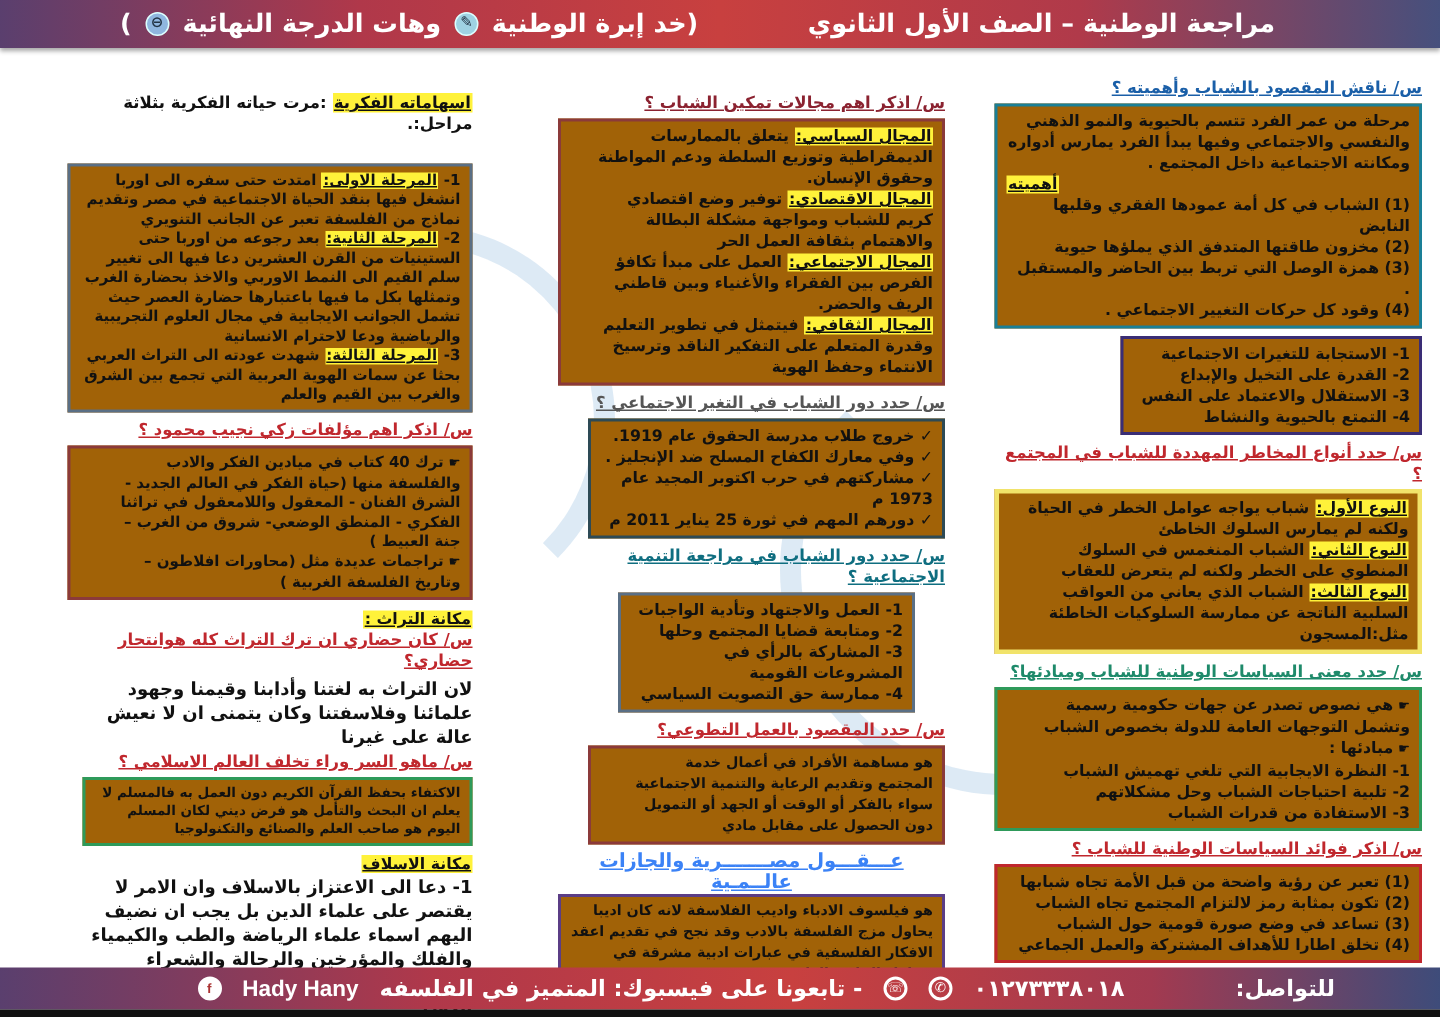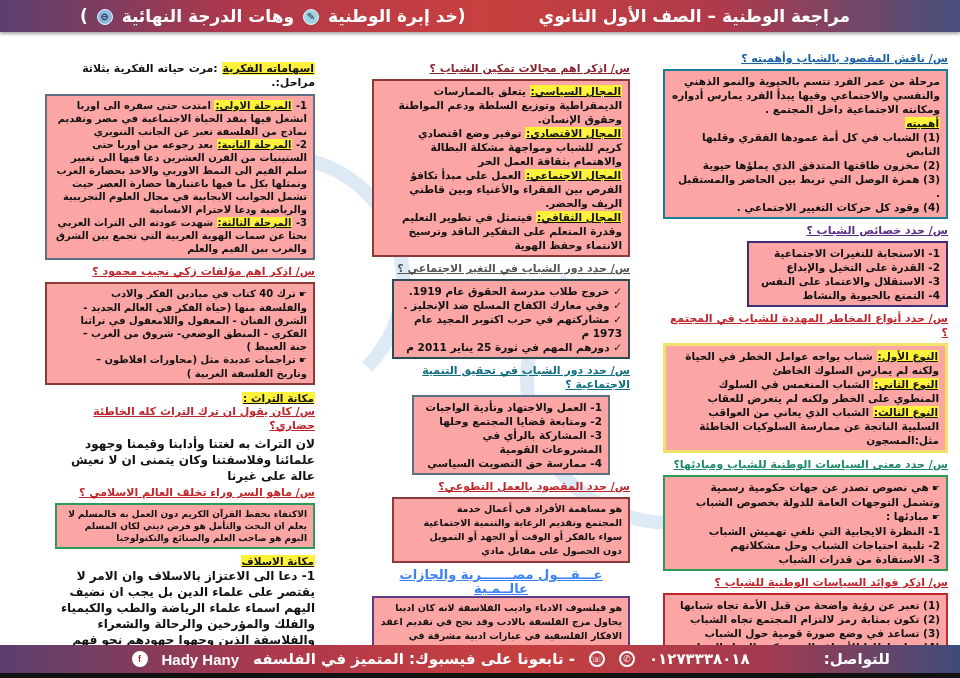--- a/index.html
+++ b/index.html
@@ -46,21 +46,21 @@
   }
   .q.blue { color: #1a5fa8; }
   .q.purple { color: #5b2e86; }
   .q.red { color: #c0272d; }
   .q.green { color: #1e8a6a; }
   .q.gold { color: #d08a2a; }
   .q.maroon { color: #8b2230; }
   .q.gray { color: #555; }
   .q.teal { color: #0f6e80; }
 
-  .box { border: 2px solid #333; padding: 3px 6px; margin-bottom: 5px; background: #fca5a5; }
+  .box { border: 2px solid #333; padding: 3px 6px; margin-bottom: 5px; background: #a16207; }
   .box.teal { border-color: #1a7f96; }
   .box.navy { border-color: #3a2d75; }
   .box.yellow { border-color: #f1e36a; border-width: 3px; }
   .box.green { border-color: #2e9a5a; }
   .box.red { border-color: #c0272d; }
   .box.maroon { border-color: #8b3a3a; padding-left: 24px; }
   .box.dark { border-color: #2d4a55; }
   .box.slate { border-color: #5a6f85; }
   .box.purple { border-color: #5b3d86; }
 
@@ -88,28 +88,27 @@
     <span>وهات الدرجة النهائية</span>
     <span class="icon-badge blue">⊖</span>
     <span>)</span>
   </span>
 </div>
 
 <div class="col" style="left:663px; top:52px; width:285px;">
   <div class="q blue">س/ ناقش المقصود بالشباب وأهميته ؟</div>
   <div class="box teal">
     <span class="line">مرحلة من عمر الفرد تتسم بالحيوية والنمو الذهني والنفسي والاجتماعي وفيها يبدأ الفرد يمارس أدواره ومكانته الاجتماعية داخل المجتمع .</span>
-    <span class="line" style="text-align:right;"><span class="hl">أهميته</span></span>
+    <span class="line" style="text-align:left;"><span class="hl">أهميته</span></span>
     <span class="line">(1) الشباب في كل أمة عمودها الفقري وقلبها النابض</span>
     <span class="line">(2) مخزون طاقتها المتدفق الذي يملؤها حيوية</span>
     <span class="line">(3) همزة الوصل التي تربط بين الحاضر والمستقبل .</span>
     <span class="line">(4) وقود كل حركات التغيير الاجتماعي .</span>
   </div>
 
-  <div class="q purple">س/ حدد خصائص الشباب ؟</div>
   <div class="box navy" style="width:201px;">
     <span class="line">1- الاستجابة للتغيرات الاجتماعية</span>
     <span class="line">2- القدرة على التخيل والإبداع</span>
     <span class="line">3- الاستقلال والاعتماد على النفس</span>
     <span class="line">4- التمتع بالحيوية والنشاط</span>
   </div>
 
   <div class="q red">س/ حدد أنواع المخاطر المهددة للشباب في المجتمع ؟</div>
   <div class="box yellow">
     <span class="line"><span class="hl">النوع الأول:</span> <span>شباب يواجه عوامل الخطر في الحياة ولكنه لم يمارس السلوك الخاطئ</span></span>
@@ -148,21 +147,21 @@
   </div>
 
   <div class="q gray">س/ حدد دور الشباب في التغير الاجتماعي ؟</div>
   <div class="box dark" style="margin-left:20px;">
     <span class="line check">خروج طلاب مدرسة الحقوق عام 1919.</span>
     <span class="line check">وفي معارك الكفاح المسلح ضد الإنجليز .</span>
     <span class="line check">مشاركتهم في حرب اكتوبر المجيد عام 1973 م</span>
     <span class="line check">دورهم المهم في ثورة 25 يناير 2011 م</span>
   </div>
 
-  <div class="q teal">س/ حدد دور الشباب في تحقيق التنمية الاجتماعية ؟</div>
+  <div class="q teal">س/ حدد دور الشباب في مراجعة التنمية الاجتماعية ؟</div>
   <div class="box slate" style="margin-left:40px; margin-right:20px;">
     <span class="line">1- العمل والاجتهاد وتأدية الواجبات</span>
     <span class="line">2- ومتابعة قضايا المجتمع وحلها</span>
     <span class="line">3- المشاركة بالرأي في المشروعات القومية</span>
     <span class="line">4- ممارسة حق التصويت السياسي</span>
   </div>
 
   <div class="q red">س/ حدد المقصود بالعمل التطوعي؟</div>
   <div class="box maroon" style="margin-left:20px; font-size:9.5px;">
     <span class="line">هو مساهمة الأفراد في أعمال خدمة المجتمع وتقديم الرعاية والتنمية الاجتماعية سواء بالفكر أو الوقت أو الجهد أو التمويل دون الحصول على مقابل مادي</span>
@@ -170,40 +169,40 @@
 
   <div class="big-title">عـــقـــول مصـــــــرية والجازات عالــمـية</div>
 
   <div class="box purple" style="font-size:9.5px;">
     <span class="line">هو فيلسوف الادباء واديب الفلاسفة لانه كان اديبا يحاول مزج الفلسفة بالادب وقد نجح في تقديم اعقد الافكار الفلسفية في عبارات ادبية مشرقة في متناول القارئ العادي</span>
   </div>
 
 </div>
 
 <div class="col" style="left:45px; top:62px; width:270px;">
-  <div style="font-size:11px; margin-bottom:4px;">
+  <div style="font-size:11px; margin-bottom:19px;">
     <span class="hl">اسهاماته الفكرية</span>
     <span>:مرت حياته الفكرية بثلاثة مراحل:.</span>
   </div>
   <div class="box slate" style="font-size:10px; line-height:13px;">
     <span class="line"><span>1-</span> <span class="hl">المرحلة الاولى:</span> <span>امتدت حتى سفره الى اوربا انشغل فيها بنقد الحياة الاجتماعية في مصر وتقديم نماذج من الفلسفة تعبر عن الجانب التنويري</span></span>
     <span class="line"><span>2-</span> <span class="hl">المرحلة الثانية:</span> <span>بعد رجوعه من اوربا حتى الستينيات من القرن العشرين دعا فيها الى تغيير سلم القيم الى النمط الاوربي والاخذ بحضارة الغرب وتمثلها بكل ما فيها باعتبارها حضارة العصر حيث تشمل الجوانب الايجابية في مجال العلوم التجريبية والرياضية ودعا لاحترام الانسانية</span></span>
     <span class="line"><span>3-</span> <span class="hl">المرحلة الثالثة:</span> <span>شهدت عودته الى التراث العربي بحثا عن سمات الهوية العربية التي تجمع بين الشرق والغرب بين القيم والعلم</span></span>
   </div>
 
   <div class="q red">س/ اذكر اهم مؤلفات زكي نجيب محمود ؟</div>
   <div class="box maroon" style="font-size:10px; line-height:13px;">
     <span class="line bullet">ترك 40 كتاب في ميادين الفكر والادب والفلسفة منها (حياة الفكر في العالم الجديد - الشرق الفنان - المعقول واللامعقول في تراثنا الفكري - المنطق الوضعي- شروق من الغرب – جنة العبيط )</span>
     <span class="line bullet">تراجمات عديدة مثل (محاورات افلاطون – وتاريخ الفلسفة الغربية )</span>
   </div>
 
   <div style="margin-top:6px;">
     <span class="hl">مكانة التراث :</span>
   </div>
-  <div class="q red">س/ كان يقول ان ترك التراث كله الخاطئة حضاري؟</div>
+  <div class="q red">س/ كان حضاري ان ترك التراث كله هوانتحار حضاري؟</div>
   <div class="plain">لان التراث به لغتنا وأدابنا وقيمنا وجهود علمائنا وفلاسفتنا وكان يتمنى ان لا نعيش عالة على غيرنا</div>
 
   <div class="q red" style="margin-top:2px;">س/ ماهو السر وراء تخلف العالم الاسلامي ؟</div>
   <div class="box green" style="font-size:9px; line-height:12px; margin-left:10px;">
     <span class="line">الاكتفاء بحفظ القرآن الكريم دون العمل به فالمسلم لا يعلم ان البحث والتأمل هو فرض ديني لكان المسلم اليوم هو صاحب العلم والصنائع والتكنولوجيا</span>
   </div>
 
   <div style="margin-top:4px;">
     <span class="hl">مكانة الاسلاف</span>
   </div>

